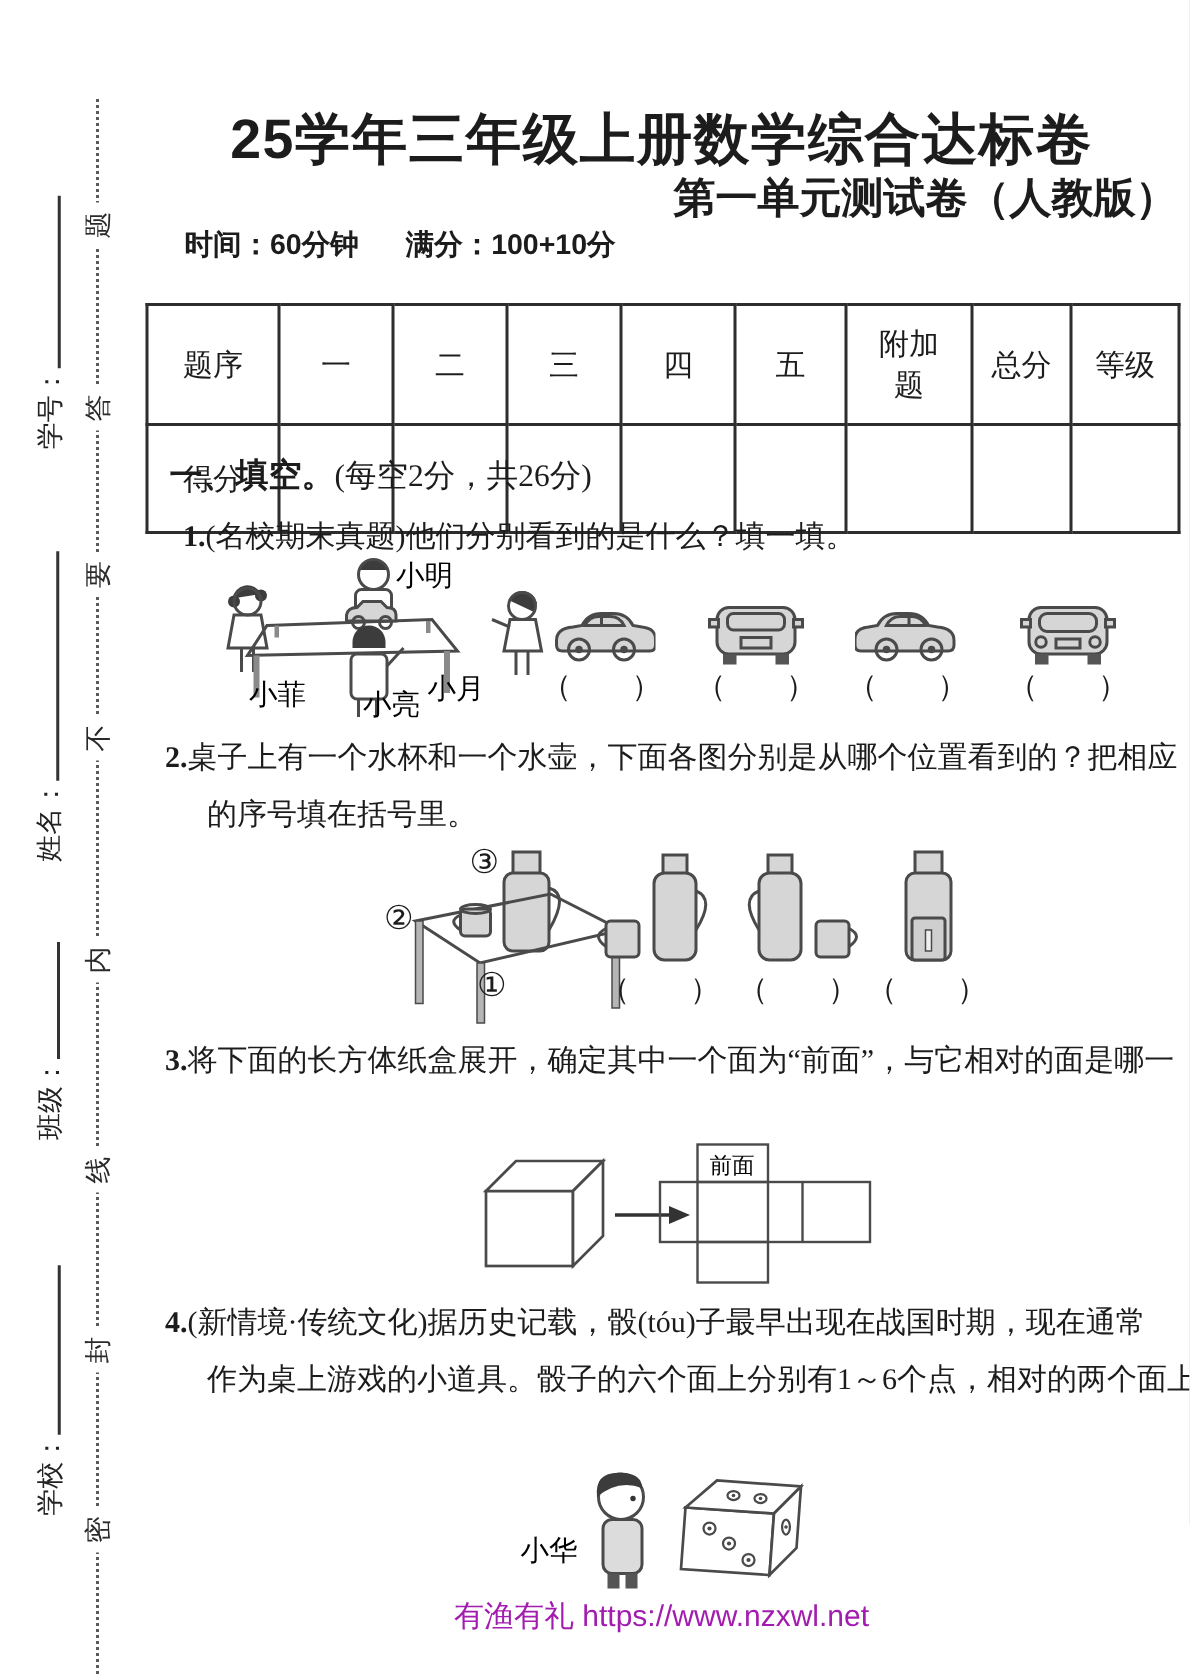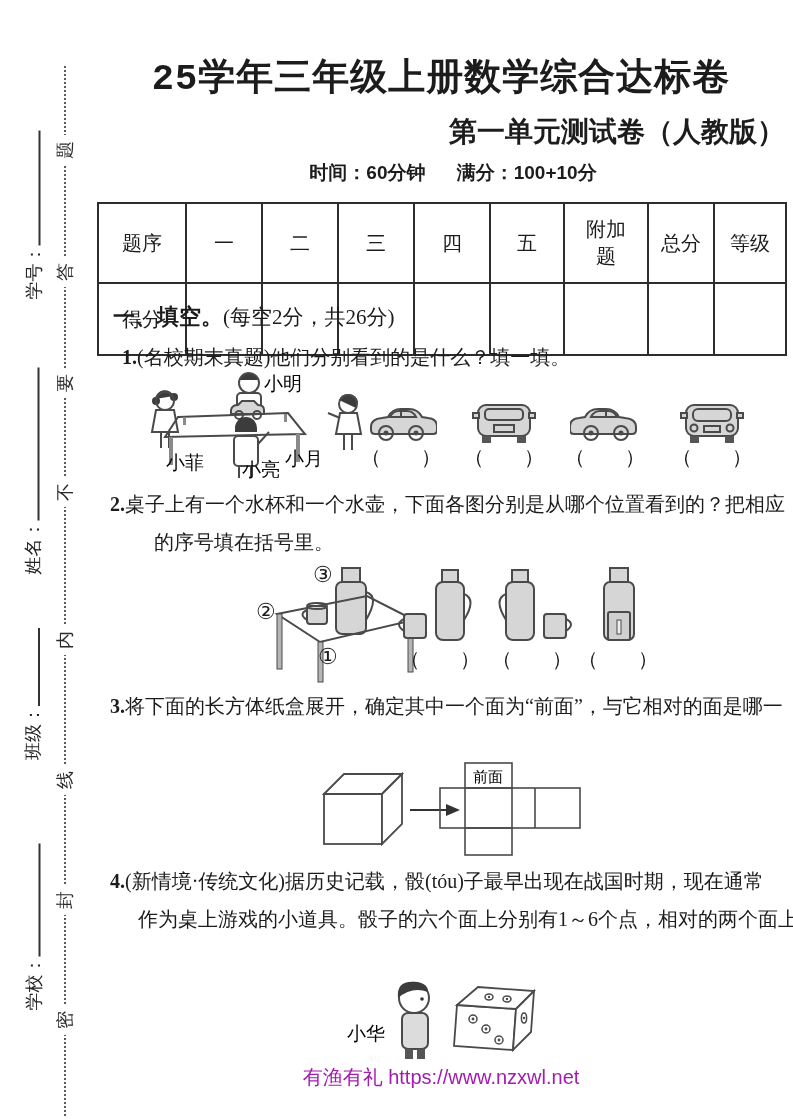--- a/index.html
+++ b/index.html
@@ -9,25 +9,25 @@
 
   
   .seal-line{left:64px;top:66px;height:1050px;border-left:2px dotted #5a5a5a;width:0;}
   .seal-char{left:50px;width:30px;height:28px;line-height:28px;text-align:center;
              transform:rotate(-90deg);background:#fff;font-size:18px;color:#2a2a2a;}
   .field{height:26px;display:flex;align-items:center;transform:rotate(-90deg);
          font-size:18px;white-space:nowrap;color:#222;}
   .f-line{display:inline-block;border-bottom:2px solid #333;height:12px;}
 
   
-  .title{left:97px;top:52px;width:688px;text-align:center;font-size:37px;font-weight:700;
-         font-family:Liberation Mono, monospace;letter-spacing:1px;}
+  .title{left:97px;top:68px;width:688px;text-align:center;font-size:37px;font-weight:700;
+         font-family:Liberation Sans, sans-serif;letter-spacing:1px;}
   .subtitle{left:97px;top:113px;width:688px;text-align:right;font-size:28px;font-weight:700;
             font-family:"Liberation Sans", sans-serif;}
-  .info{left:97px;top:160px;width:686px;text-align:center;font-size:19px;font-weight:700;
+  .info{left:97px;top:150px;width:686px;text-align:left;font-size:19px;font-weight:700;
         font-family:"Liberation Sans", sans-serif;}
   .info span{margin-left:26px;}
 
   
   .score-table{left:97px;top:202px;width:688px;border-collapse:collapse;table-layout:fixed;
                font-size:20px;}
   .score-table td{border:2px solid #2d2d2d;text-align:center;padding:12px;}
   .score-table tr.r1 td{height:39px;}
   .score-table tr.r2 td{height:46px;}
 
@@ -217,21 +217,21 @@
   </svg>
 
   <span class="abs paren" style="left:359px;top:444px">（　　）</span>
   <span class="abs paren" style="left:462px;top:444px">（　　）</span>
   <span class="abs paren" style="left:563px;top:444px">（　　）</span>
   <span class="abs paren" style="left:670px;top:444px">（　　）</span>
 
   <div class="abs qline" style="left:110px;top:491px">
     <span class="qnum">2.</span><span>桌子上有一个水杯和一个水壶，下面各图分别是从哪个位置看到的？把相应</span>
   </div>
-  <div class="abs qline" style="left:154px;top:529px">
+  <div class="abs qline" style="left:138px;top:529px">
     <span>的序号填在括号里。</span>
   </div>
 
   <svg class="abs" style="left:252px;top:556px" width="170" height="130" viewBox="0 0 170 130">
     <rect x="90" y="12" width="18" height="16" class="fillc"></rect>
     <rect x="84" y="26" width="30" height="52" rx="6" class="fillc"></rect>
     <path d="M114 36 q14 4 0 28" class="ln"></path>
     <polygon points="25,58 115,40 162,64 68,86" fill="#ffffff" class="ln"></polygon>
     <rect x="25" y="58" width="5" height="55" fill="#b5b5b5" stroke="#4a4a4a"></rect>
     <rect x="66" y="86" width="5" height="40" fill="#b5b5b5" stroke="#4a4a4a"></rect>

